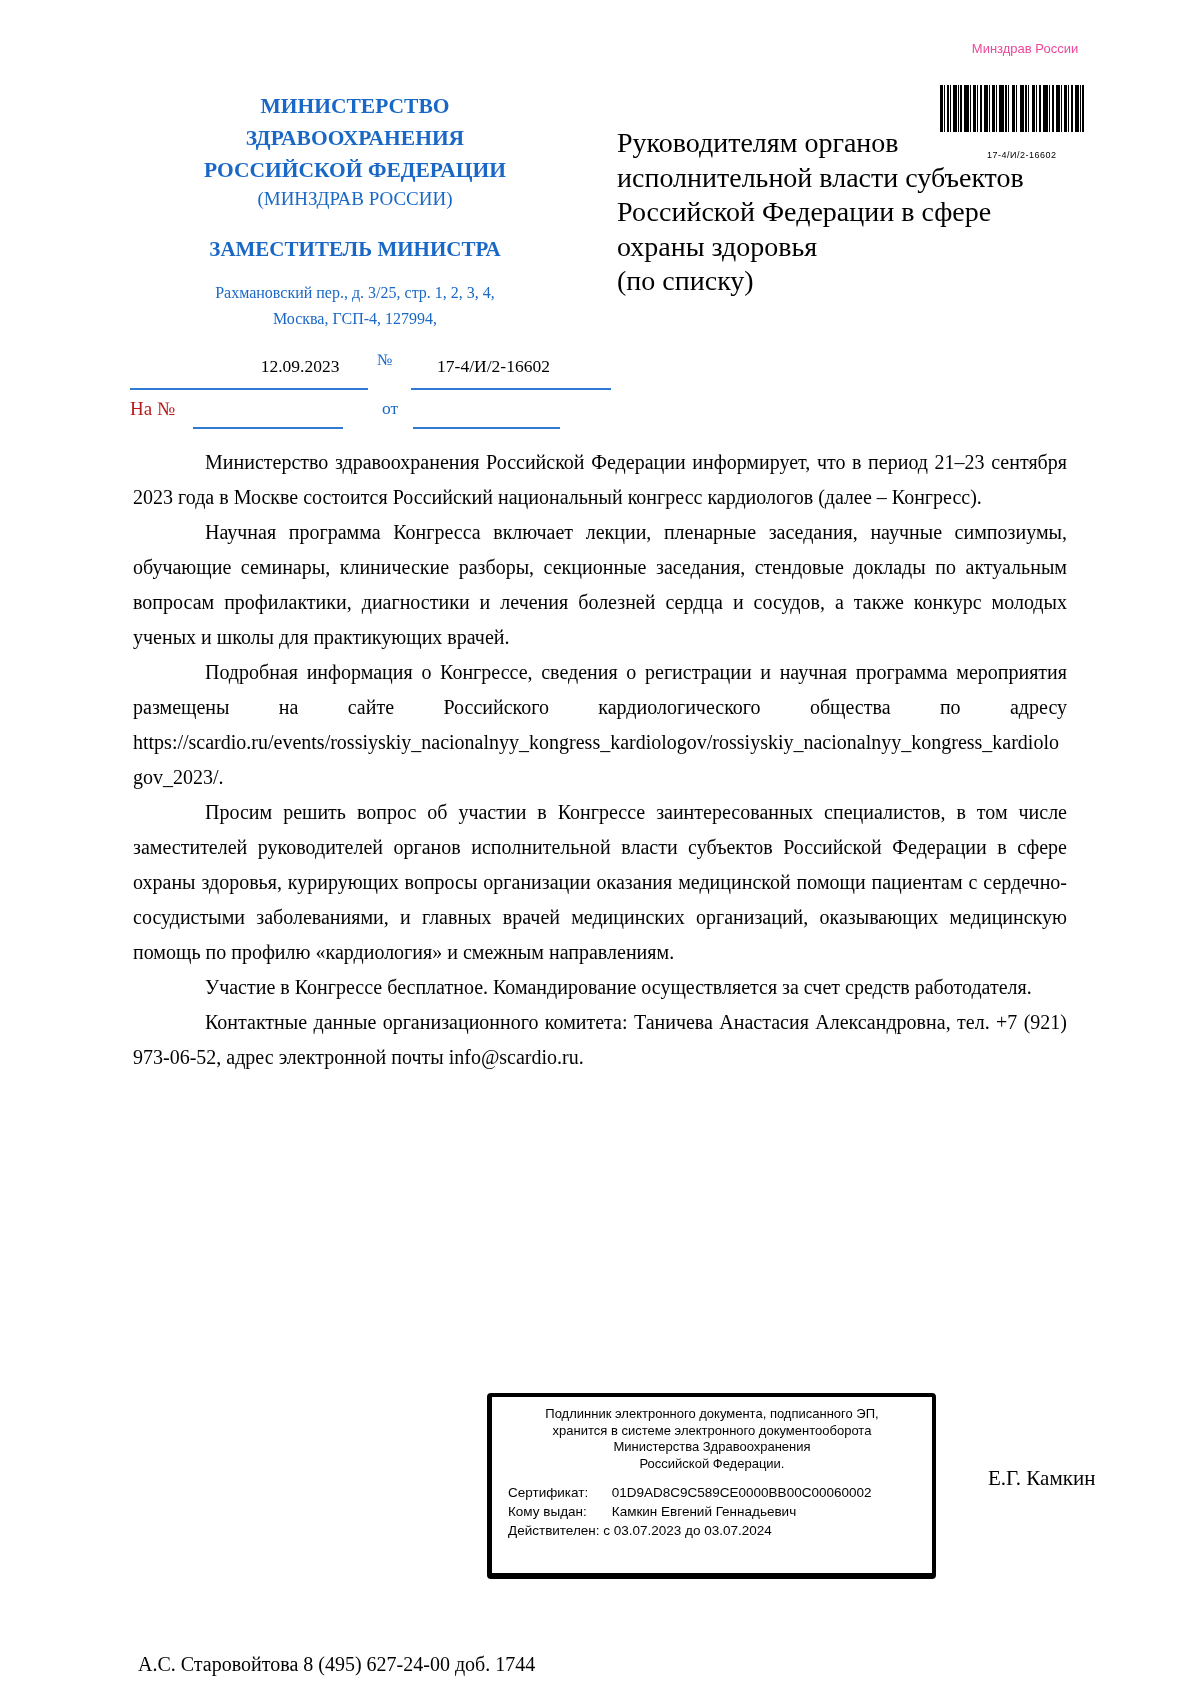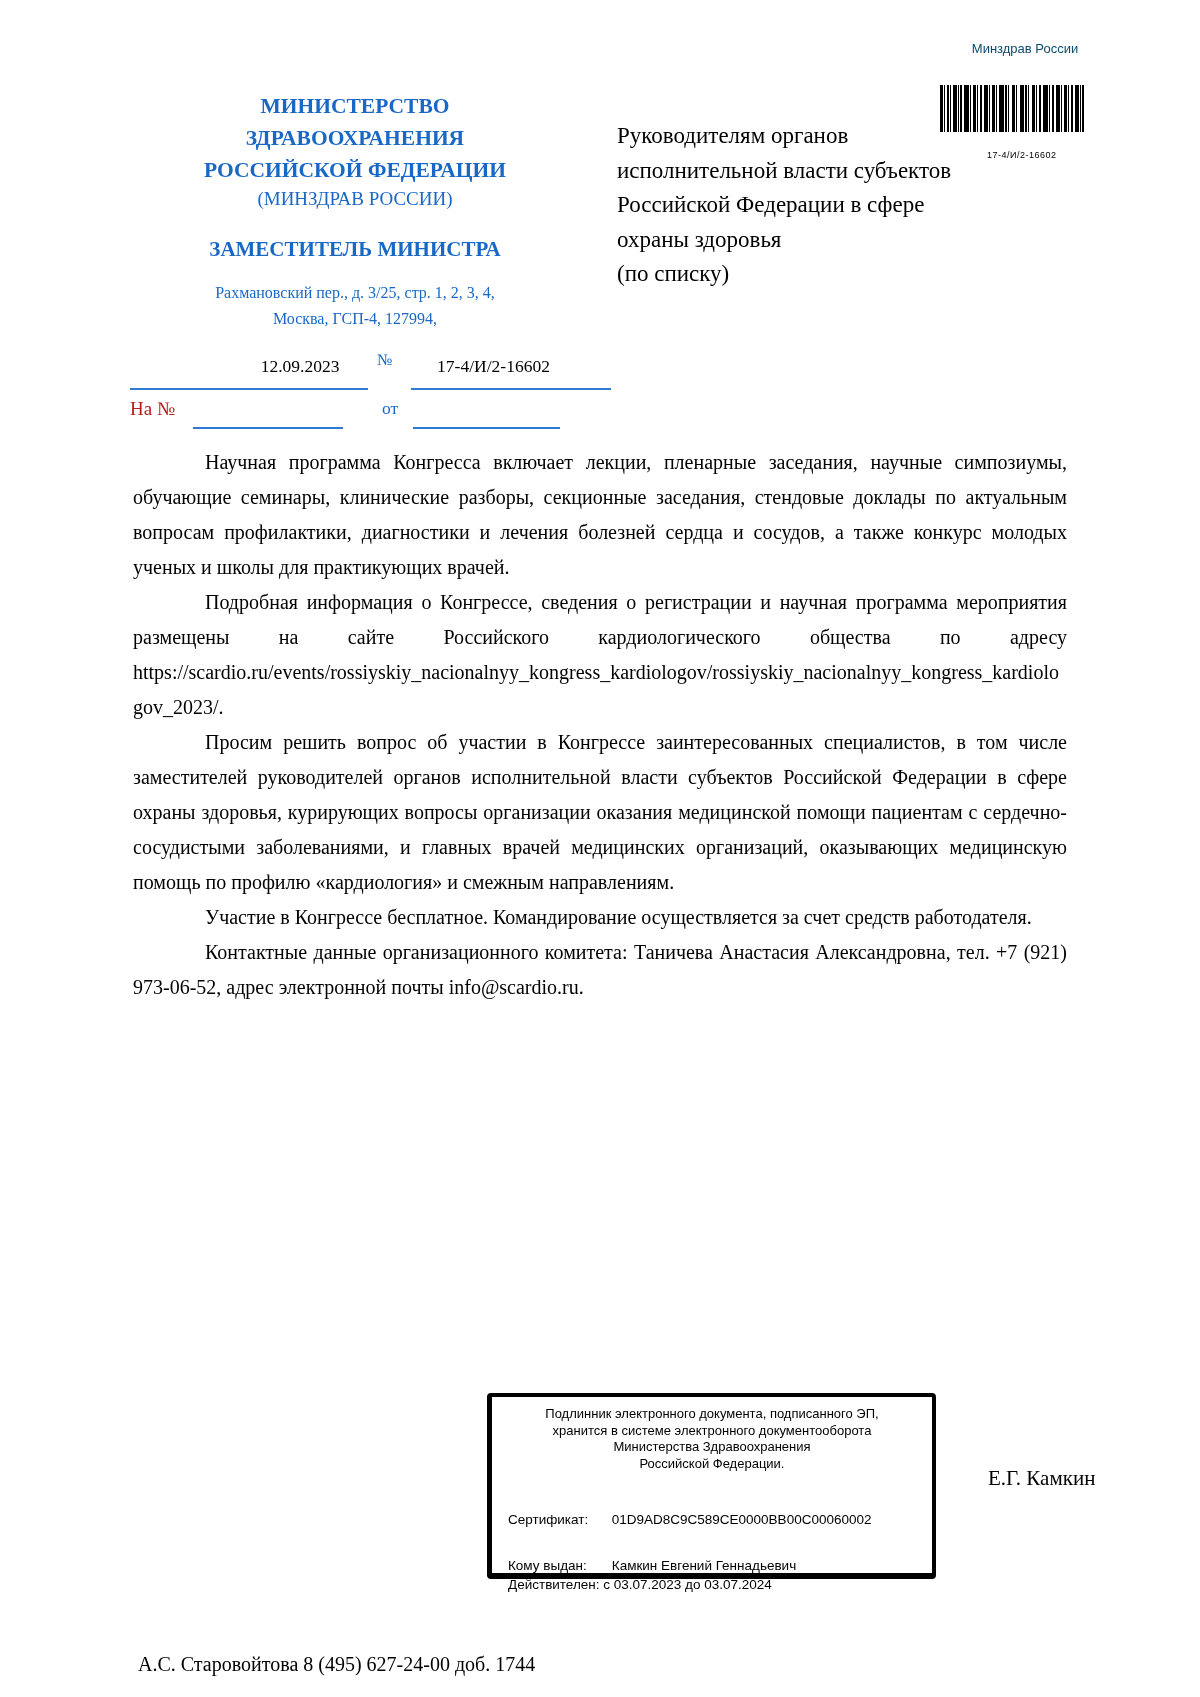--- a/index.html
+++ b/index.html
@@ -3,38 +3,38 @@
 <meta charset="utf-8">
 <style>
   html,body{margin:0;padding:0;background:#e8e8e8;}
   .page{
     position:relative;width:1200px;height:1697px;background:#ffffff;
     font-family:"Liberation Serif",serif;color:#000;overflow:hidden;margin:0 auto;
   }
   
   .top-org-label{
     position:absolute;left:955px;top:41px;width:140px;text-align:center;
-    font-family:"Liberation Sans",sans-serif;font-size:13px;color:#0c4a6e;
+    font-family:"Liberation Sans",sans-serif;font-size:13px;color:#ec4899;
   }
   .barcode{position:absolute;left:940px;top:85px;width:144px;height:47px;}
   .barcode-caption{
     position:absolute;left:987px;top:150px;width:120px;
     font-family:"Liberation Sans",sans-serif;font-size:9px;letter-spacing:.5px;color:#000;
   }
   
   .letterhead{
     position:absolute;left:115px;top:90px;width:480px;text-align:center;
     color:#1a68c6;
   }
   .lh-ministry div{font-weight:bold;font-size:21.5px;line-height:32px;}
   .lh-short{font-size:19px;line-height:26px;}
   .lh-position{font-weight:bold;font-size:21px;line-height:30px;margin-top:22px;}
   .lh-address{font-size:16px;line-height:26px;margin-top:16px;}
   
-  .recipient{position:absolute;left:617px;top:119px;width:410px;font-size:23px;line-height:34.5px;}
+  .recipient{position:absolute;left:617px;top:126px;width:410px;font-size:28px;line-height:34.5px;}
   
   .ref-date{position:absolute;left:200px;top:356px;width:200px;text-align:center;font-size:17.5px;}
   .ref-no-sign{position:absolute;left:377px;top:351px;font-size:16px;color:#1a68c6;}
   .ref-number{position:absolute;left:411px;top:356px;width:165px;text-align:center;font-size:17.5px;}
   .rule{position:absolute;height:0;border-top:2px solid #2f7bd4;}
   .rule-1{left:130px;top:388px;width:238px;}
   .rule-2{left:411px;top:388px;width:200px;}
   .reply-label{position:absolute;left:130px;top:398px;font-size:19px;color:#b91c1c;font-family:Liberation Serif, serif;}
   .reply-from{position:absolute;left:382px;top:398px;font-size:17.5px;color:#1a68c6;}
   .rule-3{left:193px;top:427px;width:150px;}
@@ -48,21 +48,21 @@
     position:absolute;left:487px;top:1393px;width:449px;height:186px;box-sizing:border-box;
     border:4px solid #000;border-left-width:5px;border-bottom-width:6px;border-radius:4px;
     background:#fff;font-family:"Liberation Sans",sans-serif;font-size:13px;
   }
   .stamp-head{margin-top:9px;text-align:center;line-height:16.5px;}
   .stamp-banner{
     margin:7px 12px 0 12px;background:#000;color:#fff;text-align:center;
     font-weight:bold;font-size:15px;line-height:27px;letter-spacing:.5px;
   }
   .stamp-cert{margin:11px 0 0 16px;line-height:19px;font-size:13.5px;}
-  .stamp-cert .lbl{display:inline-block;min-width:100px;margin-top:27px;}
+  .stamp-cert .lbl{display:inline-block;min-width:100px;}
   
   .signatory{position:absolute;left:988px;top:1466px;font-size:21px;}
   .footer-line{position:absolute;left:138px;top:1653px;font-size:20px;}
 </style>
 </head>
 <body>
 
 <div class="page">
 
   <div class="top-org-label">Минздрав России</div>
@@ -137,20 +137,21 @@
   <div class="ref-no-sign">№</div>
   <div class="ref-number">17-4/И/2-16602</div>
   <div class="rule rule-1"></div>
   <div class="rule rule-2"></div>
   <div class="reply-label">На №</div>
   <div class="reply-from">от</div>
   <div class="rule rule-3"></div>
   <div class="rule rule-4"></div>
 
   <div class="body-text">
+    <p>Министерство здравоохранения Российской Федерации информирует, что в период 21–23 сентября 2023 года в Москве состоится Российский национальный конгресс кардиологов (далее – Конгресс).</p>
     <p>Научная программа Конгресса включает лекции, пленарные заседания, научные симпозиумы, обучающие семинары, клинические разборы, секционные заседания, стендовые доклады по актуальным вопросам профилактики, диагностики и лечения болезней сердца и сосудов, а также конкурс молодых ученых и школы для практикующих врачей.</p>
     <p class="break">Подробная информация о Конгрессе, сведения о регистрации и научная программа мероприятия размещены на сайте Российского кардиологического общества по адресу https://scardio.ru/events/rossiyskiy_nacionalnyy_kongress_kardiologov/rossiyskiy_nacionalnyy_kongress_kardiologov_2023/.</p>
     <p>Просим решить вопрос об участии в Конгрессе заинтересованных специалистов, в том числе заместителей руководителей органов исполнительной власти субъектов Российской Федерации в сфере охраны здоровья, курирующих вопросы организации оказания медицинской помощи пациентам с сердечно-сосудистыми заболеваниями, и главных врачей медицинских организаций, оказывающих медицинскую помощь по профилю «кардиология» и смежным направлениям.</p>
     <p>Участие в Конгрессе бесплатное. Командирование осуществляется за счет средств работодателя.</p>
     <p>Контактные данные организационного комитета: Таничева Анастасия Александровна, тел. +7 (921) 973-06-52, адрес электронной почты info@scardio.ru.</p>
   </div>
 
   <div class="stamp">
     <div class="stamp-head">
       <div>Подлинник электронного документа, подписанного ЭП,</div>

